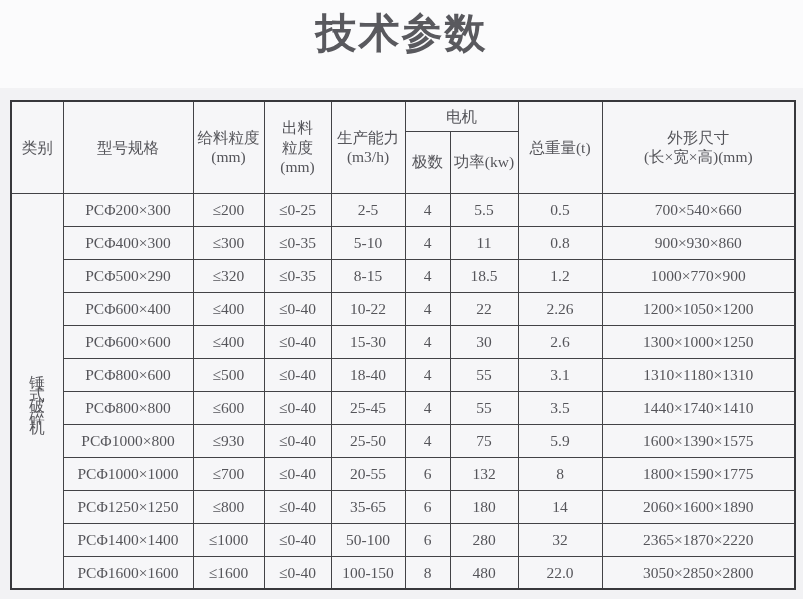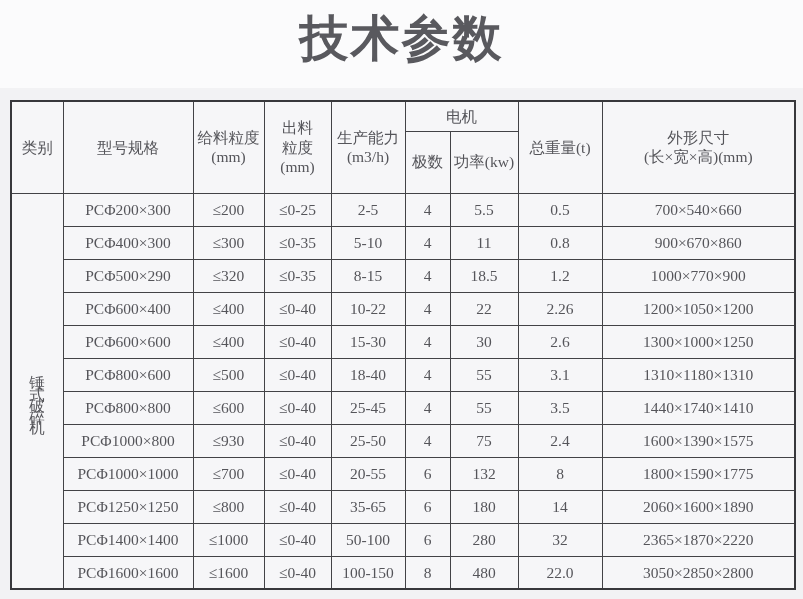--- a/index.html
+++ b/index.html
@@ -15,21 +15,21 @@
     overflow: hidden;
     font-family: "Liberation Serif", "DejaVu Serif", serif;
   }
   .title {
     margin: 0;
     padding-top: 6px;
     height: 82px;
     text-align: center;
     font-family: "Liberation Sans", "DejaVu Sans", sans-serif;
     font-weight: 700;
-    font-size: 49px;
+    font-size: 41px;
     letter-spacing: 2px;
     color: #59595e;
     background: #fbfbfc;
   }
   .panel {
     position: absolute;
     left: 0;
     top: 88px;
     width: 803px;
     height: 511px;
@@ -135,21 +135,21 @@
           <td>700×540×660</td>
         </tr>
         <tr>
           <td>PCΦ400×300</td>
           <td>≤300</td>
           <td>≤0-35</td>
           <td>5-10</td>
           <td>4</td>
           <td>11</td>
           <td>0.8</td>
-          <td>900×670×860</td>
+          <td>900×930×860</td>
         </tr>
         <tr>
           <td>PCΦ500×290</td>
           <td>≤320</td>
           <td>≤0-35</td>
           <td>8-15</td>
           <td>4</td>
           <td>18.5</td>
           <td>1.2</td>
           <td>1000×770×900</td>
@@ -194,21 +194,21 @@
           <td>3.5</td>
           <td>1440×1740×1410</td>
         </tr>
         <tr>
           <td>PCΦ1000×800</td>
           <td>≤930</td>
           <td>≤0-40</td>
           <td>25-50</td>
           <td>4</td>
           <td>75</td>
-          <td>2.4</td>
+          <td>5.9</td>
           <td>1600×1390×1575</td>
         </tr>
         <tr>
           <td>PCΦ1000×1000</td>
           <td>≤700</td>
           <td>≤0-40</td>
           <td>20-55</td>
           <td>6</td>
           <td>132</td>
           <td>8</td>

